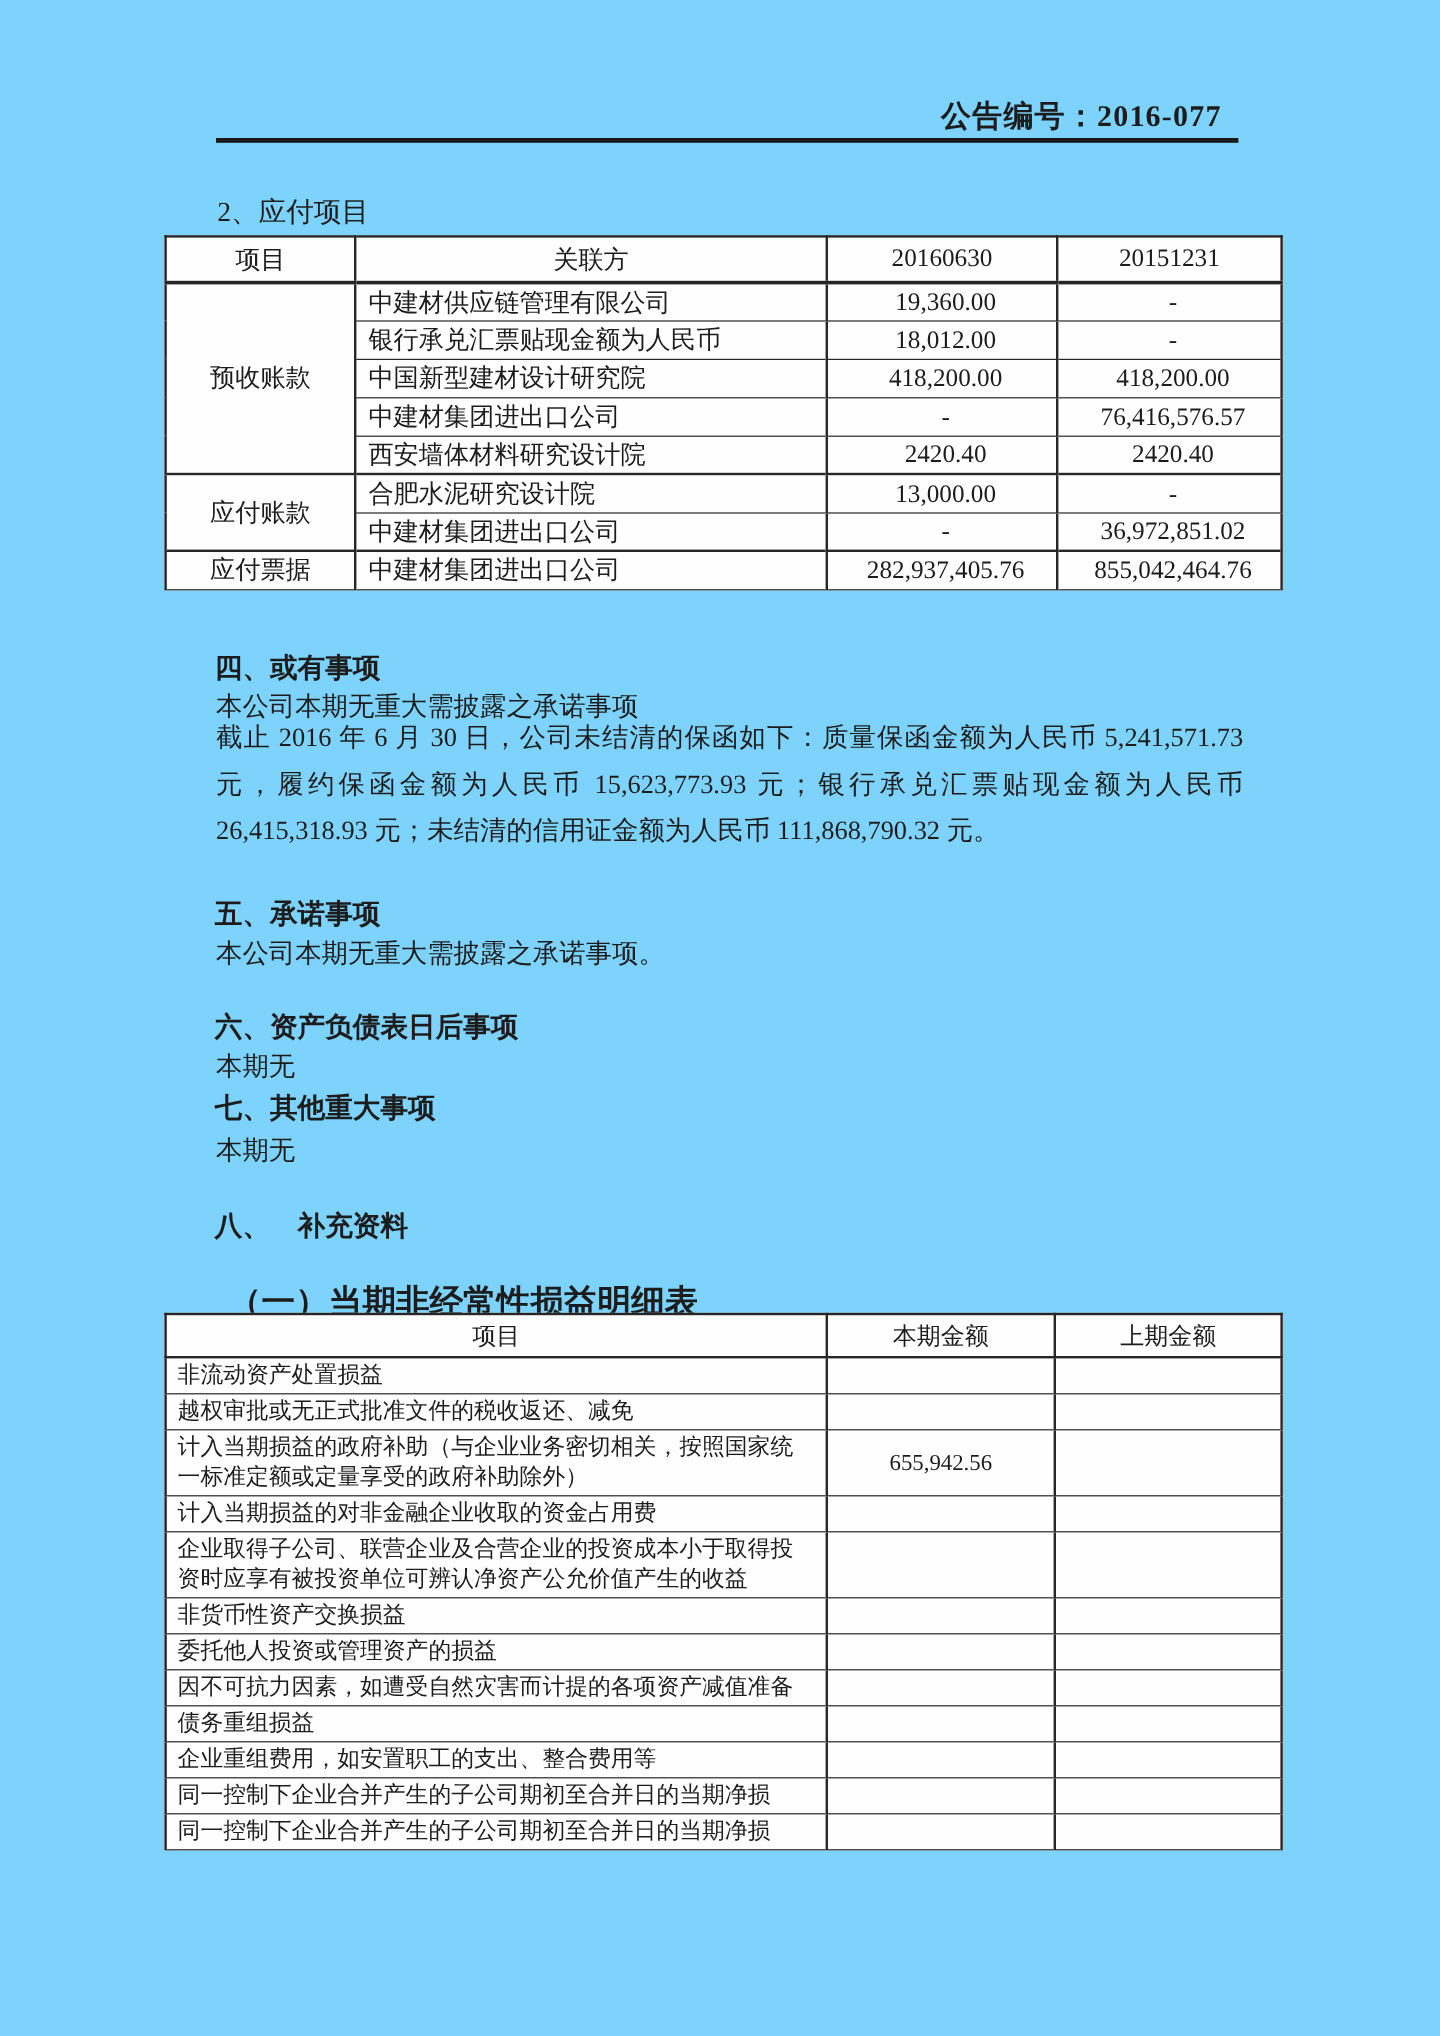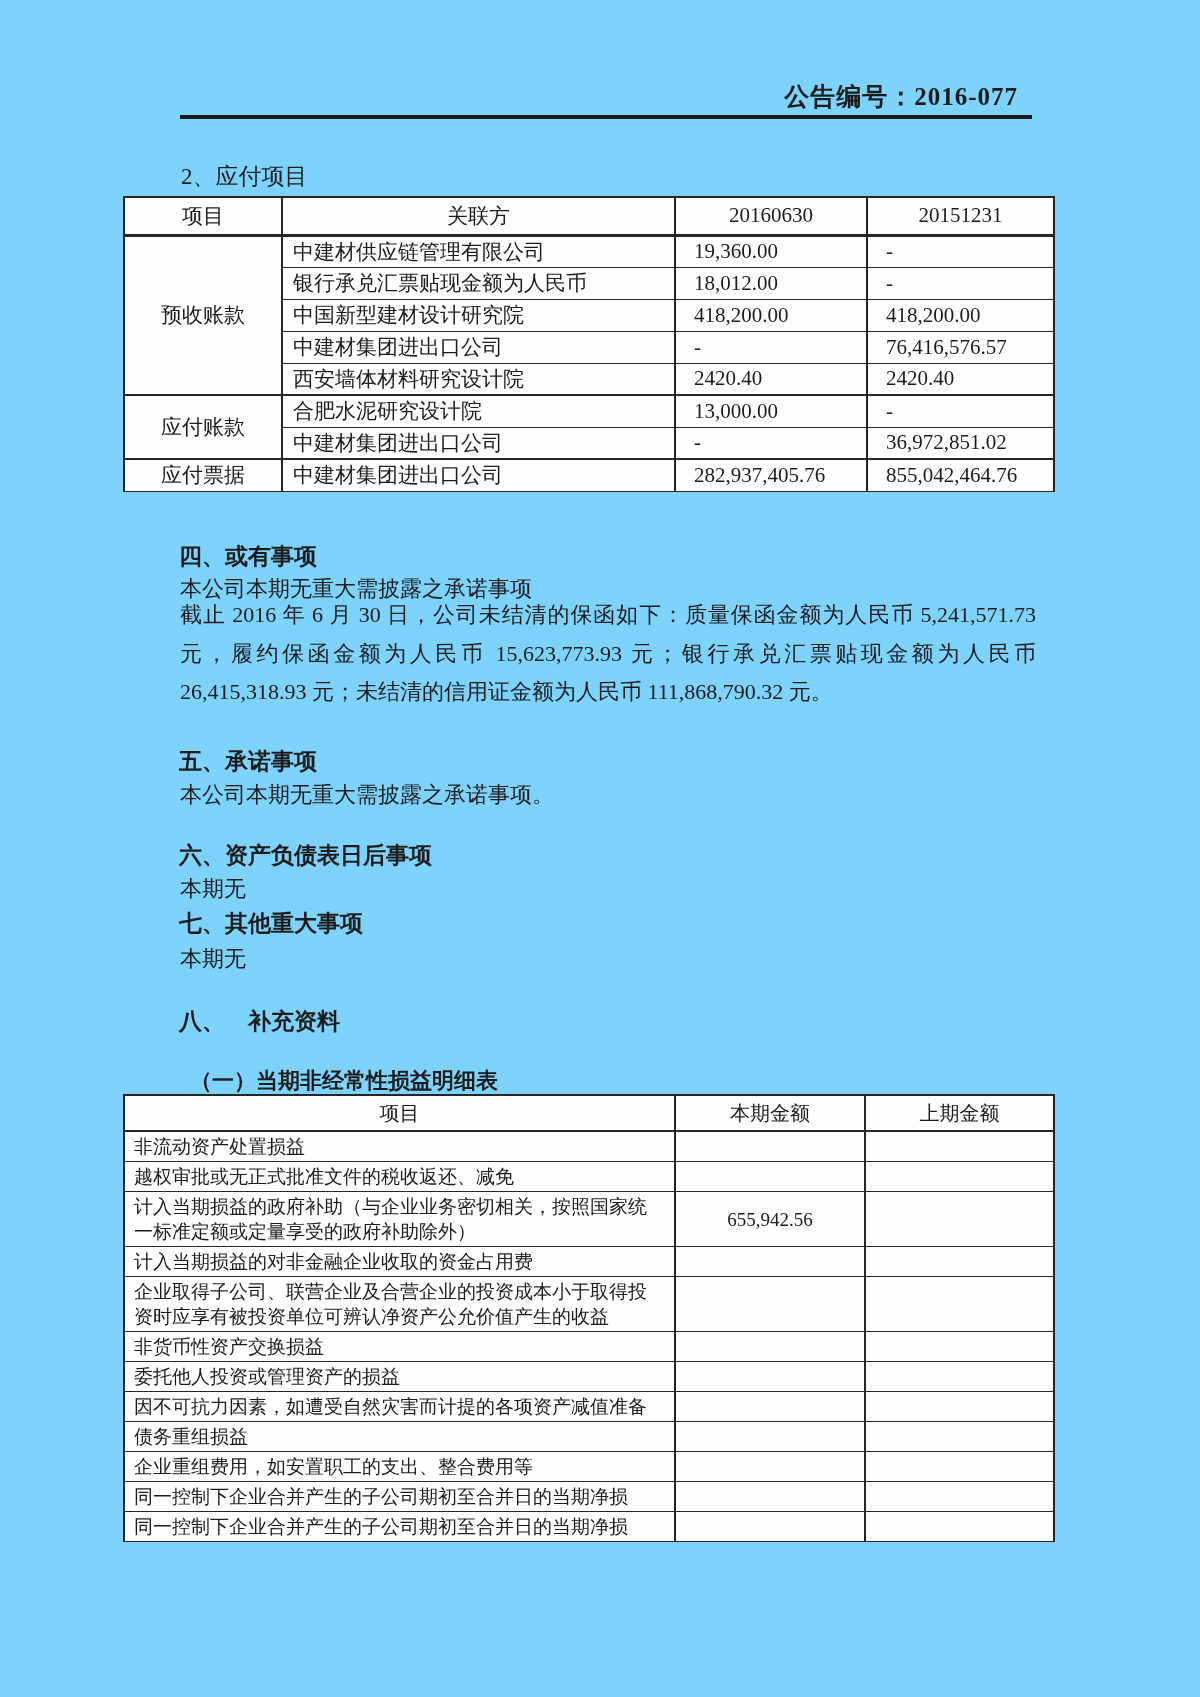--- a/index.html
+++ b/index.html
@@ -33,21 +33,21 @@
     background: #1a1a1a;
   }
   .sec2-title {
     position: absolute;
     top: 161px;
     left: 181px;
     font-size: 23px;
   }
   table {
     position: absolute;
-    left: 123px;
+    left: 137px;
     width: 930px;
     border-collapse: collapse;
     table-layout: fixed;
     background: #fefefe;
   }
   th, td { border: 2px solid #262626; overflow: hidden; }
   thead th {
     font-weight: 400;
     text-align: center;
     vertical-align: middle;
@@ -57,21 +57,21 @@
   .t1 { top: 196px; }
   .t1 thead th { font-size: 21px; height: 38px; }
   .t1 td {
     font-size: 21px;
     height: 32px;
     padding: 1px 10px;
     border-width: 1.5px 2px;
     vertical-align: middle;
   }
   .t1 td.party { text-align: left; }
-  .t1 td.amount { text-align: left; padding-right: 12px; padding-left: 18px; }
+  .t1 td.amount { text-align: center; padding-right: 12px; padding-left: 18px; }
   .t1 td.group { text-align: center; padding: 0 4px; }
   .t1 tr.gstart td { border-top-width: 2.5px; margin-top: 40px; }
 
   .t2 { top: 1094px; }
   .t2 thead th { font-size: 20px; height: 36px; border-bottom-width: 2.5px; }
   .t2 td {
     font-size: 19px;
     line-height: 25px;
     height: 28px;
     padding: 2px 9px;
@@ -102,21 +102,21 @@
     font-size: 22px;
     line-height: 38.5px;
     text-align: justify;
     text-justify: inter-ideograph;
   }
   .sub-h {
     position: absolute;
     left: 190px;
     font-family: "Liberation Sans", "DejaVu Sans", sans-serif;
     font-weight: 700;
-    font-size: 22px;
+    font-size: 28px;
     white-space: nowrap;
   }
 </style>
 </head>
 <body>
 
 <div class="page">
 
   <div class="doc-number">公告编号：2016-077</div>
   <div class="header-rule"></div>

